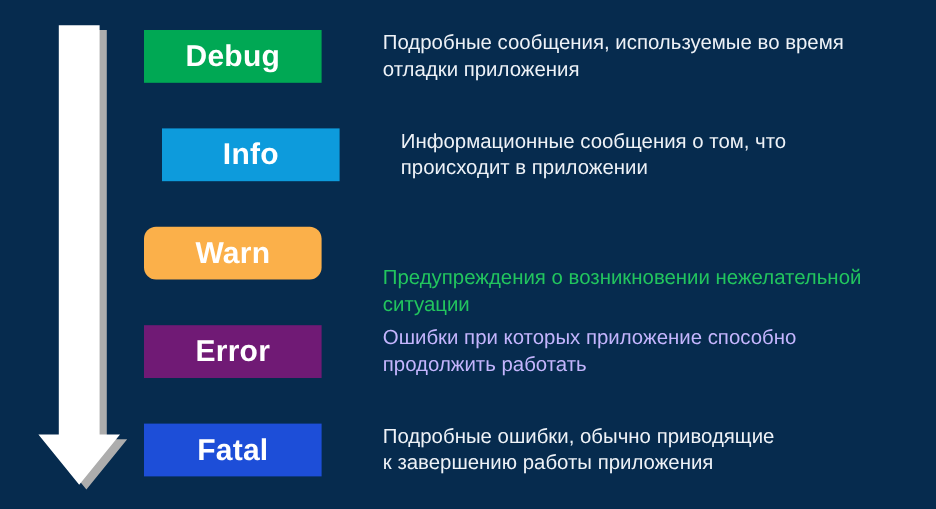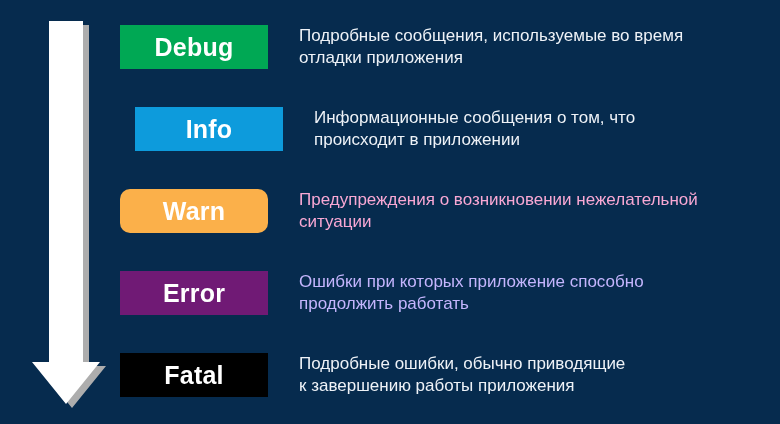--- a/index.html
+++ b/index.html
@@ -35,20 +35,21 @@
   }
 
   
   .row {
     position: absolute;
     left: 120px;
     right: 0;
     height: 44px;
     display: flex;
     align-items: flex-start;
+    gap: 20px;
   }
   .row-0 { top: 25px; }
   .row-1 { top: 107px; }
   .row-2 { top: 189px; }
   .row-3 { top: 271px; }
   .row-4 { top: 353px; }
 
   .badge {
     flex: 0 0 auto;
     width: 148px;
@@ -96,29 +97,29 @@
   </div>
 
   <div class="row row-1">
     <div class="badge" style="background-color: rgb(13, 155, 220); margin-left: 15px;">Info</div>
     <div class="desc" style="color: rgb(238, 242, 247);">Информационные сообщения о том, что
 происходит в приложении</div>
   </div>
 
   <div class="row row-2">
     <div class="badge" style="background-color: rgb(251, 176, 74); border-radius: 10px;">Warn</div>
-    <div class="desc" style="color: #f9a8d4;">Предупреждения о возникновении нежелательной
+    <div class="desc" style="color: #22c55e; margin-top: 32px;">Предупреждения о возникновении нежелательной
 ситуации</div>
   </div>
 
   <div class="row row-3">
     <div class="badge" style="background-color: #701a75;">Error</div>
     <div class="desc" style="color: #c4b5fd;">Ошибки при которых приложение способно
 продолжить работать</div>
   </div>
 
   <div class="row row-4">
-    <div class="badge" style="background-color: #000000;">Fatal</div>
+    <div class="badge" style="background-color: #1d4ed8;">Fatal</div>
     <div class="desc" style="color: rgb(238, 242, 247);">Подробные ошибки, обычно приводящие
 к завершению работы приложения</div>
   </div>
 
 </div>
 
 </body></html>

